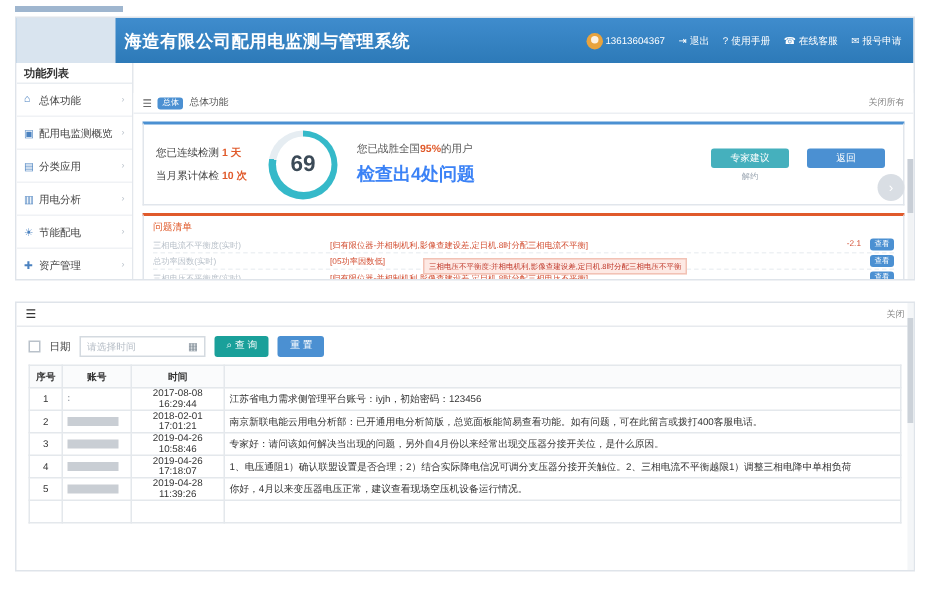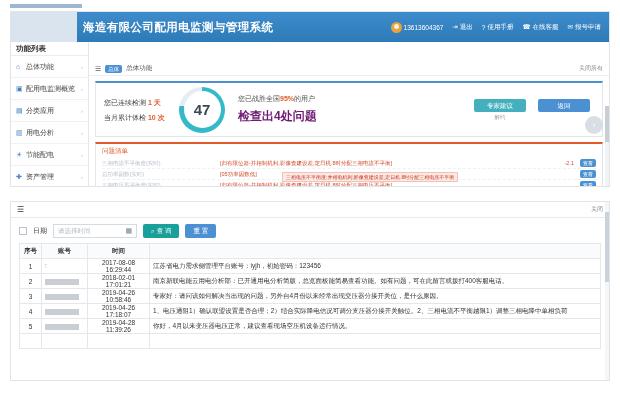--- a/index.html
+++ b/index.html
@@ -88,21 +88,21 @@
     display:flex; align-items:center; justify-content:center; position:relative;
   }
   .gauge::after{
     content:""; position:absolute; width:37px; height:37px; border-radius:50%;
     background:#fff;
   }
   .gauge-num { position:relative; z-index:2; font-size:15px; font-weight:bold; color:#3b4a57; }
   .mid-col { margin-left:10px; }
   .mid-line1 { font-size:7px; color:#555; }
   .mid-line1 b { color:#e05a2b; }
-  .mid-line2 { font-size:12px; font-weight:bold; color:#701a75; margin-top:4px; }
+  .mid-line2 { font-size:12px; font-weight:bold; color:#3b82f6; margin-top:4px; }
   .btn-col { margin-left:auto; display:flex; gap:12px; align-items:flex-start; padding-right:4px;}
   .btn-adv, .btn-back {
     width:52px; height:13px; line-height:13px; text-align:center; font-size:6.5px;
     color:#fff; border-radius:2px;
   }
   .btn-adv { background:#45b0bd; }
   .btn-back { background:#4b90d2; }
   .btn-sub { font-size:5.5px; color:#9aa5b1; text-align:center; width:52px; margin-top:2px;}
 
   .panel2 {
@@ -274,21 +274,21 @@
             <b>1 天</b>
           </div>
           <div>
             <span>当月累计体检</span>
             <b>10 次</b>
           </div>
         </div>
 
         <div class="gauge-wrap">
           <div class="gauge">
-            <span class="gauge-num">47</span>
+            <span class="gauge-num">69</span>
           </div>
         </div>
 
         <div class="mid-col">
           <div class="mid-line1">
             <span>您已战胜全国</span><b>95%</b><span>的用户</span>
           </div>
           <div class="mid-line2">检查出4处问题</div>
         </div>
 

